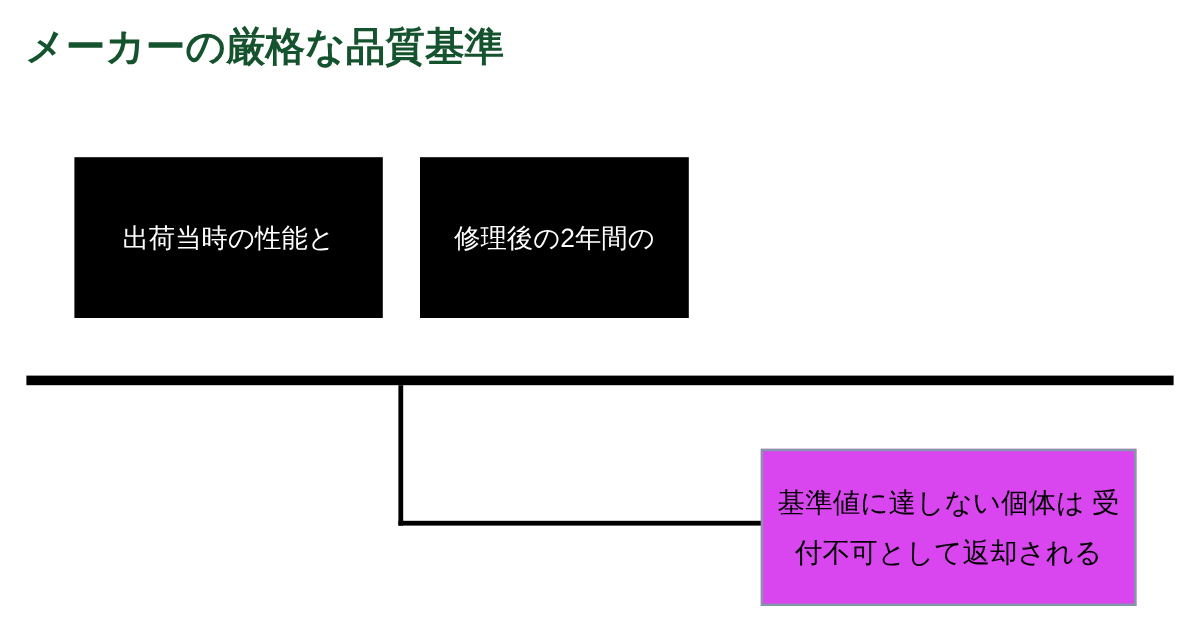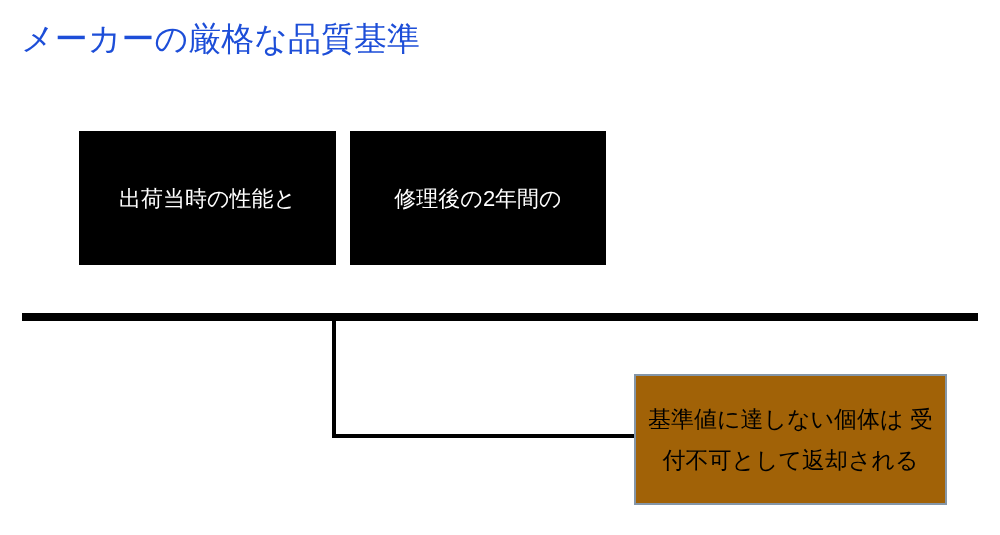--- a/index.html
+++ b/index.html
@@ -18,25 +18,25 @@
     background: #ffffff;
     overflow: hidden;
   }
 
   
   .page-title {
     position: absolute;
     left: 21px;
     top: 19px;
     font-size: 33px;
-    font-weight: normal;
+    font-weight: bold;
     line-height: 40px;
     letter-spacing: 0px;
     white-space: nowrap;
-    color: #1d4ed8;
+    color: #14532d;
   }
 
   
   .black-box {
     position: absolute;
     background: #000000;
     color: #ffffff;
     display: flex;
     align-items: center;
     justify-content: center;
@@ -49,26 +49,25 @@
   }
   .black-box .txt {
     display: block;
   }
 
   #box-shipping-condition {
     left: 62px;
     top: 131px;
     width: 257px;
     height: 134px;
-    margin-left: 17px;
   }
   #box-warranty-requirement {
     left: 350px;
     top: 131px;
-    width: 256px;
+    width: 224px;
     height: 134px;
   }
 
   
   .trunk-bar {
     position: absolute;
     left: 22px;
     top: 313px;
     width: 956px;
     height: 8px;
@@ -93,21 +92,21 @@
 
   
   #box-reject-policy {
     position: absolute;
     left: 634px;
     top: 374px;
     width: 313px;
     height: 131px;
     box-sizing: border-box;
     border: 2px solid #8496a8;
-    background: #a16207;
+    background: #d946ef;
     color: #000000;
     display: flex;
     align-items: center;
     justify-content: center;
     text-align: center;
     font-size: 23px;
     line-height: 41px;
     padding: 16px 4px;
   }
 </style>

